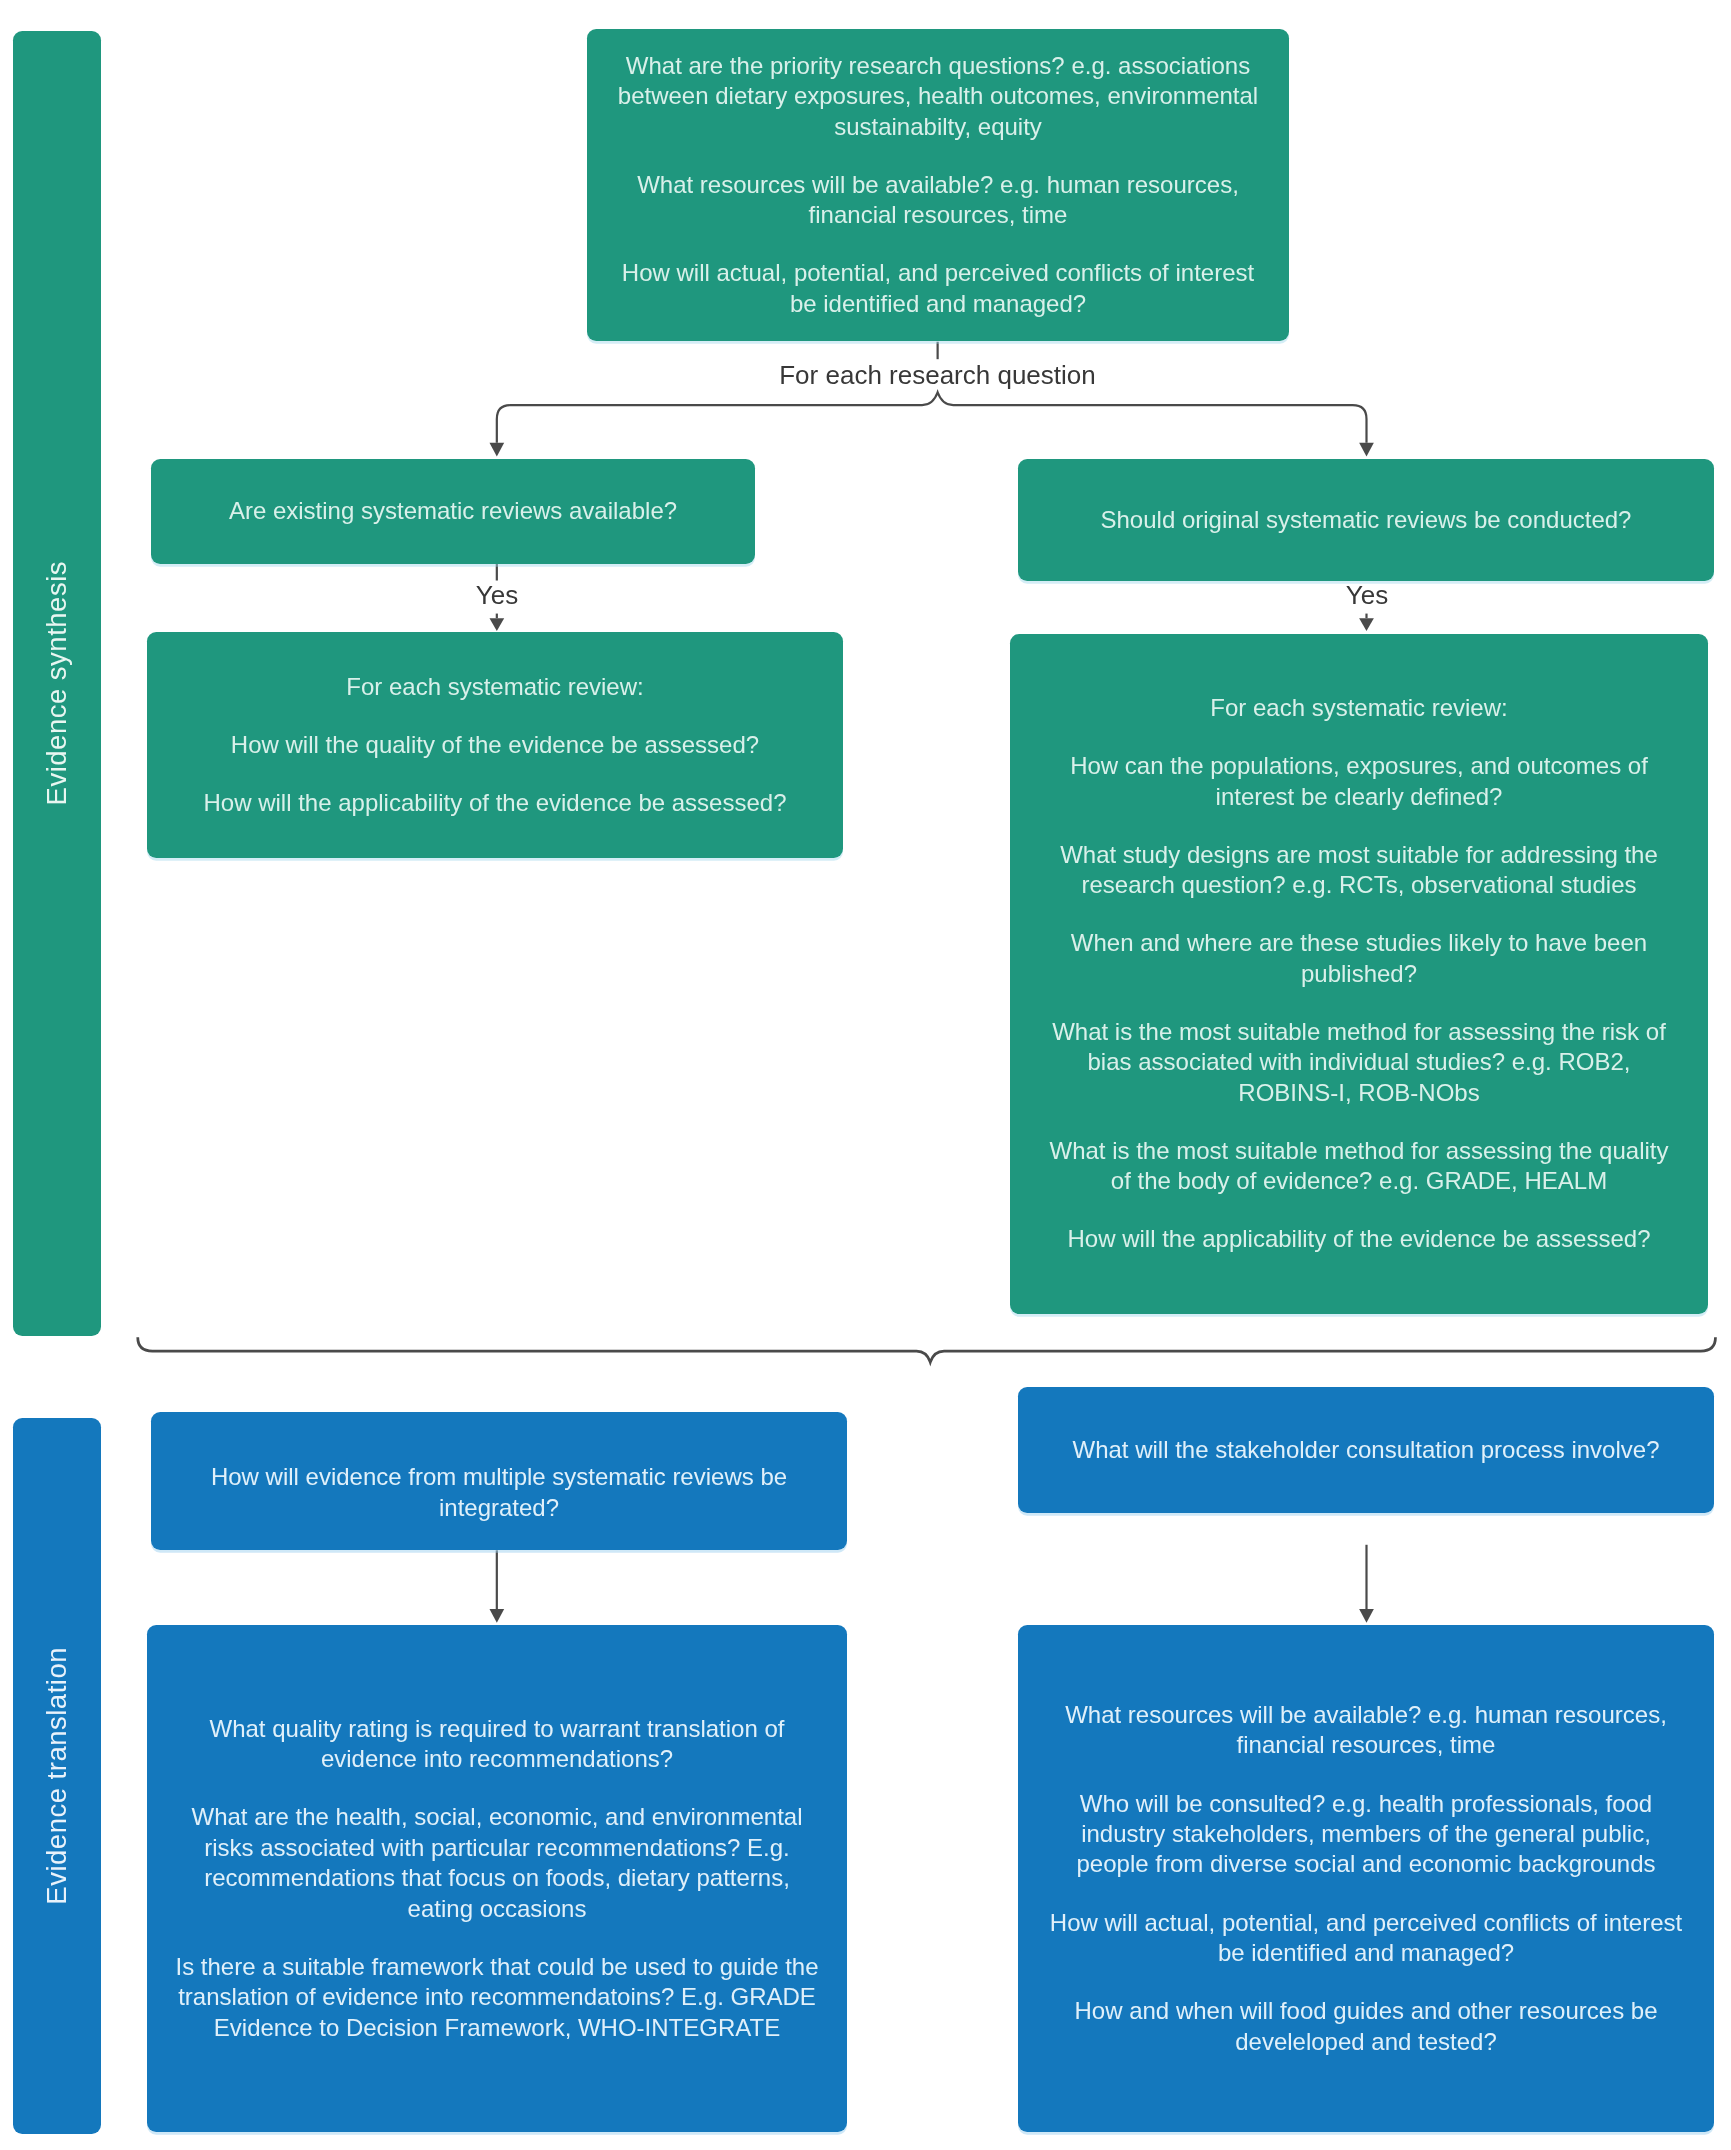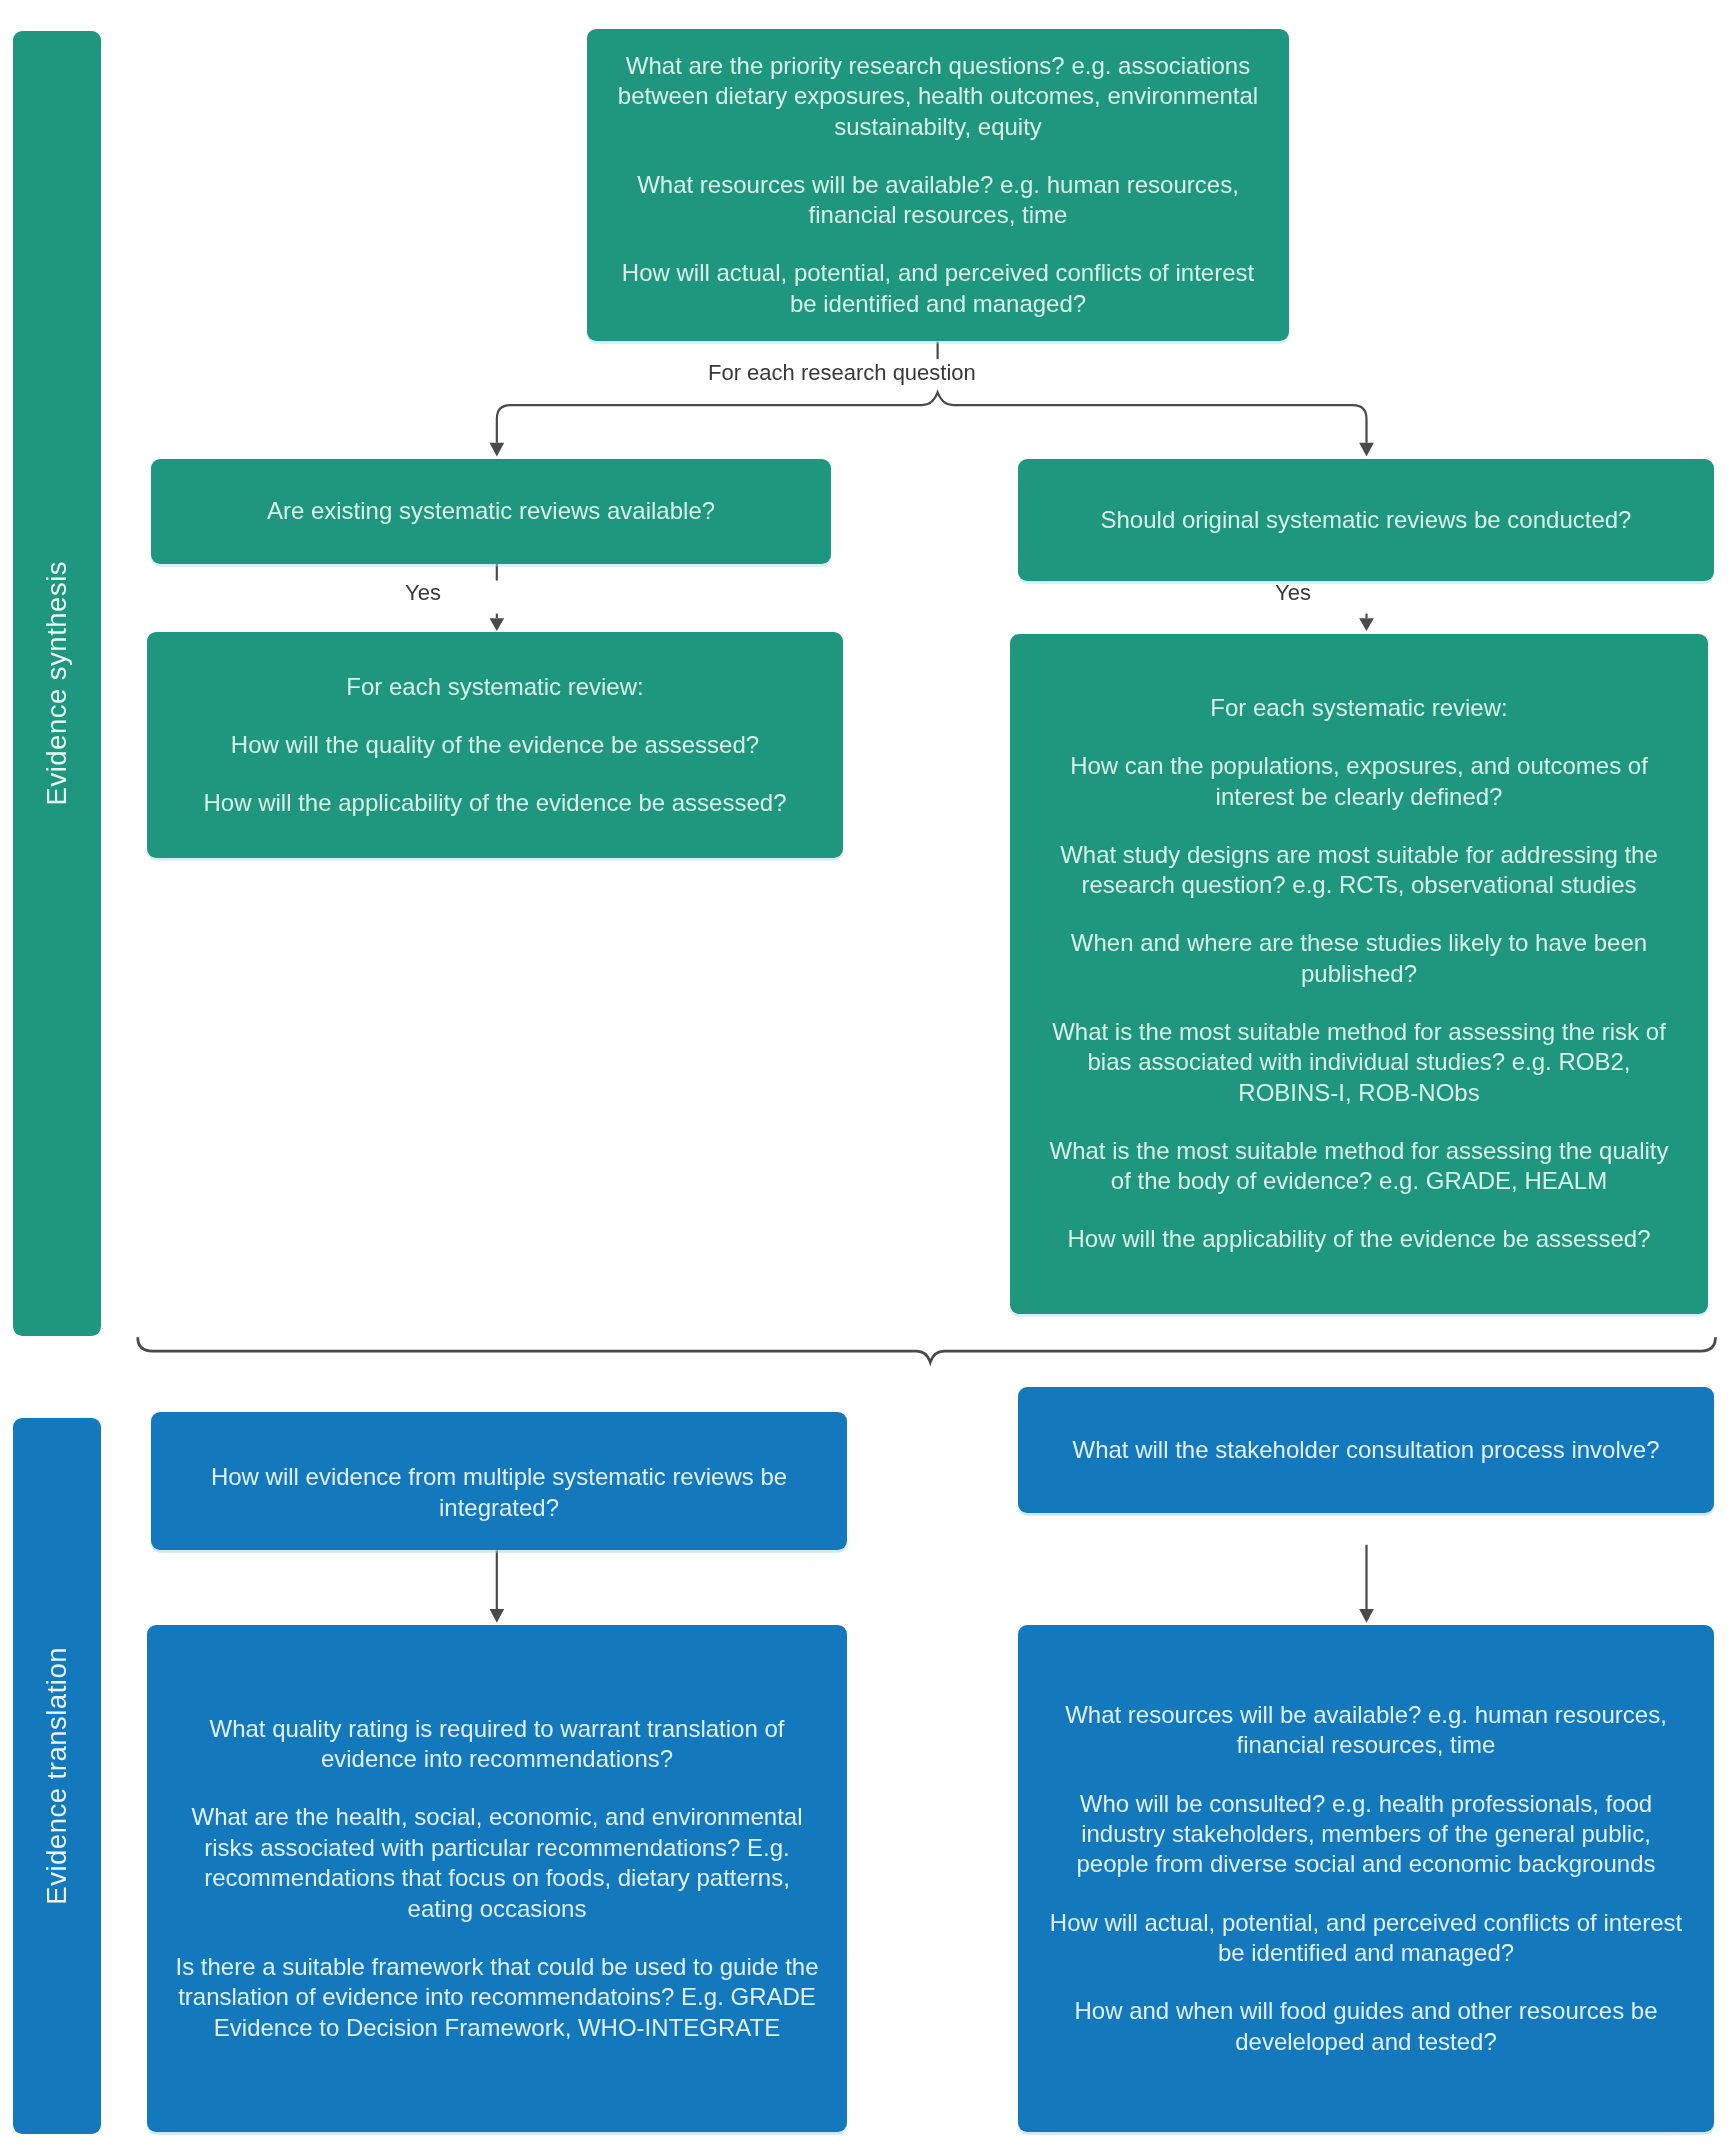--- a/index.html
+++ b/index.html
@@ -54,22 +54,22 @@
     transform:rotate(180deg);
     font-size:27.5px;
     letter-spacing:0.5px;
     color:#e8f6f1;
     white-space:nowrap;
   }
   .sidebar.blue span{color:#e8f2fb;}
   .flow-label{
     position:absolute;
     color:var(--label);
-    font-size:22px;
-    text-align:left;
+    font-size:26px;
+    text-align:center;
   }
   svg.connectors{
     position:absolute;
     left:0;top:0;
     pointer-events:none;
   }
   svg .stroke{stroke:var(--line);stroke-width:2.4;fill:none;}
   svg .fill{fill:var(--line);stroke:none;}
 </style>
 </head>
@@ -109,21 +109,21 @@
   </div>
 
   <div class="box green" style="left:587px;top:29px;width:702px;height:312px;padding:9.2px 24px;">
     <p>What are the priority research questions? e.g. associations between dietary exposures, health outcomes, environmental sustainabilty, equity</p>
     <p>What resources will be available? e.g. human resources, financial resources, time</p>
     <p>How will actual, potential, and perceived conflicts of interest be identified and managed?</p>
   </div>
 
   <div class="flow-label" style="left:708px;top:360px;width:459px;">For each research question</div>
 
-  <div class="box green" style="left:151px;top:459px;width:680px;height:105px;">
+  <div class="box green" style="left:151px;top:459px;width:604px;height:105px;">
     <p>Are existing systematic reviews available?</p>
   </div>
   <div class="box green" style="left:1018px;top:459px;width:696px;height:122px;">
     <p>Should original systematic reviews be conducted?</p>
   </div>
 
   <div class="flow-label" style="left:405px;top:580px;width:184px;">Yes</div>
   <div class="flow-label" style="left:1275px;top:580px;width:184px;">Yes</div>
 
   <div class="box green" style="left:147px;top:632px;width:696px;height:226px;">

